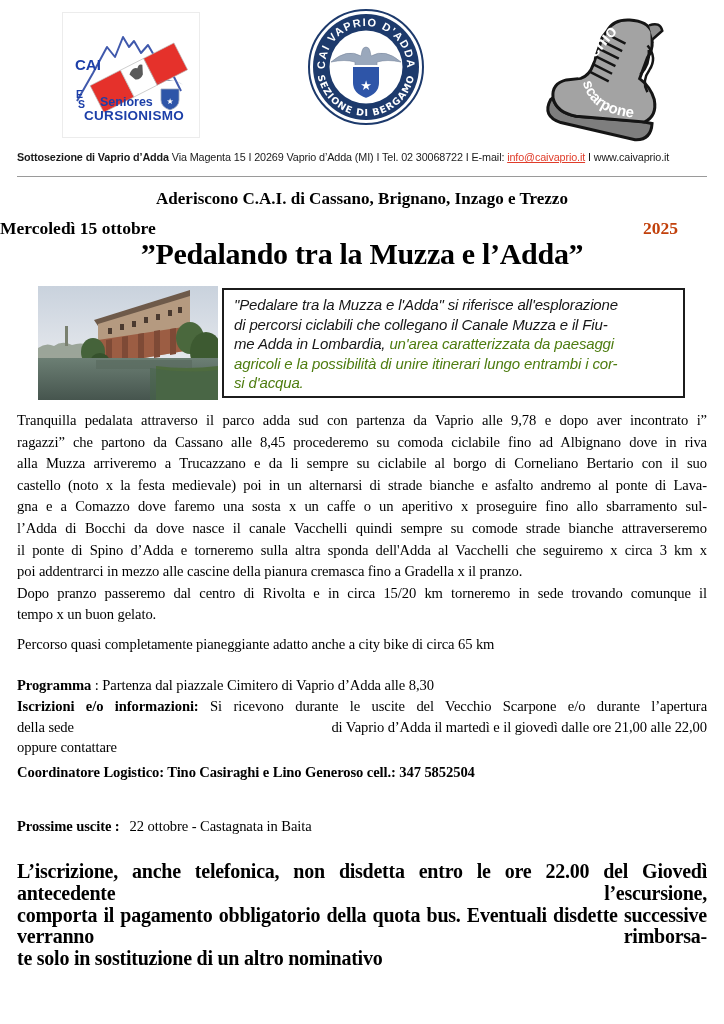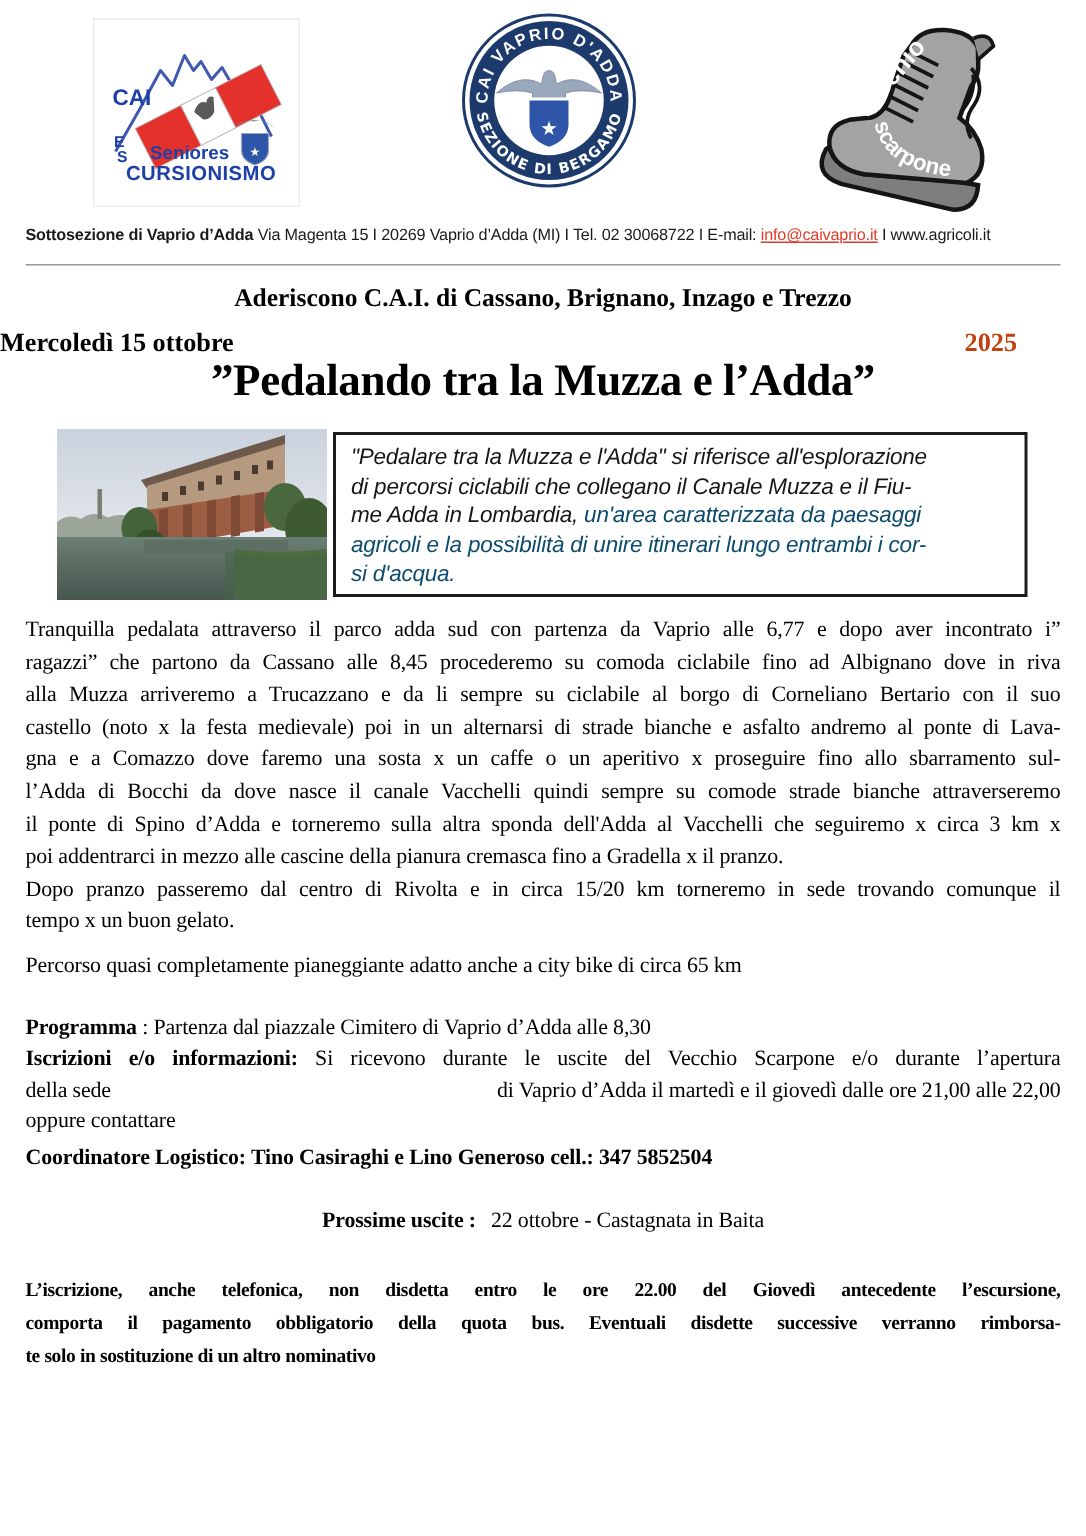--- a/index.html
+++ b/index.html
@@ -28,37 +28,37 @@
   .year{position:absolute;right:46px;top:218px;font-weight:bold;font-size:17.5px;color:#c2410c;}
   .title{position:absolute;left:0;top:237px;width:724px;text-align:center;
          font-weight:bold;font-size:30px;letter-spacing:-0.3px;}
 
   
   .photo{position:absolute;left:38px;top:286px;width:180px;height:114px;}
   .introbox{position:absolute;left:222px;top:288px;width:463px;height:110px;
             border:2px solid #1c1c1c;box-sizing:border-box;padding:5px 10px;
             font-family:"Liberation Sans",sans-serif;font-style:italic;
             font-size:15px;line-height:19.6px;letter-spacing:-0.15px;color:#161616;}
-  .blue{color:#0c4a6e;}
+  .blue{color:#4d7c0f;}
 
   
   .bodytext{position:absolute;left:17px;top:410px;width:690px;
             font-size:14.6px;line-height:21.6px;letter-spacing:-0.1px;}
   .doc-line{text-align:justify;text-align-last:justify;}
   .doc-line.short{text-align:left;text-align-last:left;}
   .summary{margin-top:8px;}
   .programma{margin-top:19px;}
   .programma b,.pranzo b,.iscr b,.prossime b{font-weight:bold;}
   .pranzo{padding-left:88px;}
   .iscr{line-height:20.6px;}
   .spread{display:flex;justify-content:space-between;}
   .coordinatore{margin-top:4px;font-weight:bold;}
-  .prossime{margin-top:20px;text-align:center;}
+  .prossime{margin-top:32px;}
   .prossime .rest{margin-left:10px;}
-  .footerbold{margin-top:24px;font-weight:bold;font-size:13px;
+  .footerbold{margin-top:24px;font-weight:bold;font-size:20px;
               line-height:21.8px;letter-spacing:-0.25px;}
 </style>
 </head>
 <body>
 
 <div class="page">
 
   <div class="logo logo-left">
     <svg width="136" height="124" viewBox="0 0 136 124">
       <polyline points="14,88 30,60 44,34 52,44 60,24 66,34 71,28 78,40 85,32 92,44 98,38 110,62 118,78" fill="none" stroke="#4059ac" stroke-width="2" stroke-linejoin="round"></polyline>
@@ -112,21 +112,21 @@
         <path d="M56,26 L76,32 M54,34 L74,40 M52,42 L72,48 M50,50 L70,56 M48,58 L68,64 M46,66 L66,72" stroke="#151515" stroke-width="2.5" fill="none"></path>
         <path d="M98,30 q12,10 6,24 q-6,12 2,22 M100,34 q4,14 -4,26" stroke="#151515" stroke-width="2.5" fill="none"></path>
       </g>
       <text transform="translate(34,70) rotate(-50)" font-size="17" font-weight="bold" fill="#ffffff" font-family="Liberation Sans, sans-serif">vecchio</text>
       <text font-size="15" font-weight="bold" fill="#ffffff" font-family="Liberation Sans, sans-serif">
         <textPath href="#scarpPath">scarpone</textPath>
       </text>
     </svg>
   </div>
 
-  <div class="contact"><b>Sottosezione di Vaprio d’Adda</b><span>  Via Magenta 15 I 20269 Vaprio d’Adda (MI) I Tel. 02 30068722 I E-mail: </span><a href="#">info@caivaprio.it</a><span> I www.agricoli.it</span></div>
+  <div class="contact"><b>Sottosezione di Vaprio d’Adda</b><span>  Via Magenta 15 I 20269 Vaprio d’Adda (MI) I Tel. 02 30068722 I E-mail: </span><a href="#">info@caivaprio.it</a><span> I www.caivaprio.it</span></div>
   <div class="rule"></div>
 
   <div class="adhesion">Aderiscono C.A.I. di Cassano, Brignano, Inzago e Trezzo</div>
   <div class="date">Mercoledì 15 ottobre</div>
   <div class="year">2025</div>
   <div class="title">”Pedalando tra la Muzza e l’Adda”</div>
 
   <div class="photo">
     <svg width="180" height="114" viewBox="0 0 180 114">
       <defs>
@@ -176,21 +176,21 @@
     <div>"Pedalare tra la Muzza e l'Adda" si riferisce all'esplorazione</div>
     <div>di percorsi ciclabili che collegano il Canale Muzza e il Fiu-</div>
     <div><span>me Adda in Lombardia, </span><span class="blue">un'area caratterizzata da paesaggi</span></div>
     <div class="blue">agricoli e la possibilità di unire itinerari lungo entrambi i cor-</div>
     <div class="blue">si d'acqua.</div>
   </div>
 
   <div class="bodytext">
 
     <div>
-      <div class="doc-line">Tranquilla pedalata attraverso il parco adda sud con partenza da Vaprio alle 6,77 e dopo aver incontrato i”</div>
+      <div class="doc-line">Tranquilla pedalata attraverso il parco adda sud con partenza da Vaprio alle 9,78 e dopo aver incontrato i”</div>
       <div class="doc-line">ragazzi” che partono da Cassano alle 8,45 procederemo su comoda ciclabile fino ad Albignano dove in riva</div>
       <div class="doc-line">alla Muzza arriveremo a Trucazzano e da li sempre su ciclabile al borgo di Corneliano Bertario con il suo</div>
       <div class="doc-line">castello (noto x la festa medievale) poi in un alternarsi di strade bianche e asfalto andremo al ponte di Lava-</div>
       <div class="doc-line">gna e a Comazzo dove faremo una sosta x un caffe o un aperitivo x proseguire fino allo sbarramento sul-</div>
       <div class="doc-line">l’Adda di Bocchi da dove nasce il canale Vacchelli quindi sempre su comode strade bianche attraverseremo</div>
       <div class="doc-line">il ponte di Spino d’Adda e torneremo sulla altra sponda dell'Adda al Vacchelli che seguiremo x circa 3 km x</div>
       <div class="doc-line short">poi addentrarci in mezzo alle cascine della pianura cremasca fino a Gradella x il pranzo.</div>
       <div class="doc-line">Dopo pranzo passeremo dal centro di Rivolta e in circa 15/20 km torneremo in sede trovando comunque il</div>
       <div class="doc-line short">tempo x un buon gelato.</div>
     </div>

